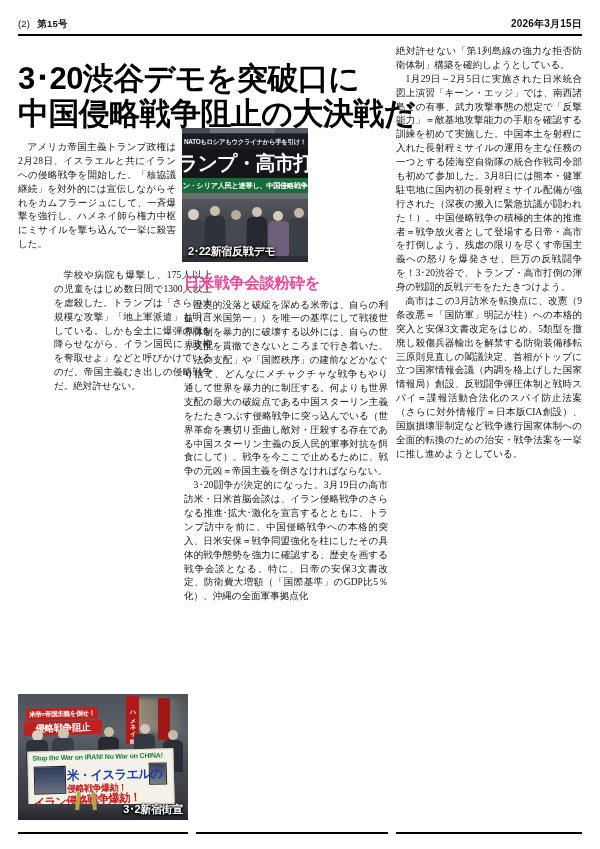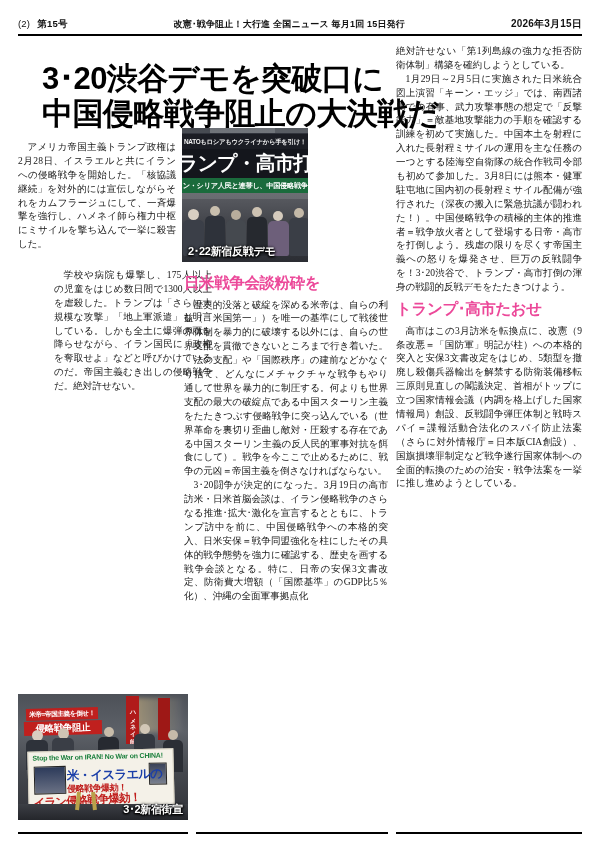--- a/index.html
+++ b/index.html
@@ -56,21 +56,20 @@
     position: absolute;
     left: 18px;
     top: 40px;
     width: 375px;
     font-family: "Liberation Sans", "DejaVu Sans", sans-serif;
     font-weight: bold;
     font-size: 31px;
     line-height: 1.14;
     letter-spacing: -0.6px;
     color: #000;
-    margin-left: 24px;
   }
   .headline-line { display: block; white-space: nowrap; }
 
   
   .col {
     position: absolute;
     font-size: 9.55px;
     line-height: 1.455;
     text-align: justify;
     text-justify: inter-character;
@@ -241,21 +240,20 @@
 </head>
 <body>
 
 <div class="page">
 
   <div class="masthead">
     <div class="masthead-left">
       <span class="masthead-issue-paren">(2)</span>
       <span>第15号</span>
     </div>
-    <div class="masthead-center">改憲･戦争阻止！大行進 全国ニュース 毎月1回 15日発行</div>
     <div class="masthead-right">2026年3月15日</div>
   </div>
   <div class="masthead-rule"></div>
 
   <h1 class="headline">
     <span class="headline-line">3･20渋谷デモを突破口に</span>
     <span class="headline-line">中国侵略戦争阻止の大決戦だ</span>
   </h1>
 
   <div class="col" id="col1">
@@ -301,21 +299,20 @@
 
   <div class="col" id="col3">
     <h2 class="subhead">日米戦争会談粉砕を</h2>
     <p>歴史的没落と破綻を深める米帝は、自らの利益（「米国第一」）を唯一の基準にして戦後世界体制を暴力的に破壊する以外には、自らの世界支配を貫徹できないところまで行き着いた。「法の支配」や「国際秩序」の建前などかなぐり捨て、どんなにメチャクチャな戦争もやり通して世界を暴力的に制圧する。何よりも世界支配の最大の破綻点である中国スターリン主義をたたきつぶす侵略戦争に突っ込んでいる（世界革命を裏切り歪曲し敵対・圧殺する存在である中国スターリン主義の反人民的軍事対抗を餌食にして）。戦争を今ここで止めるために、戦争の元凶＝帝国主義を倒さなければならない。</p>
     <p>3･20闘争が決定的になった。3月19日の高市訪米・日米首脳会談は、イラン侵略戦争のさらなる推進･拡大･激化を宣言するとともに、トランプ訪中を前に、中国侵略戦争への本格的突入、日米安保＝戦争同盟強化を柱にしたその具体的戦争態勢を強力に確認する、歴史を画する戦争会談となる。特に、日帝の安保3文書改定、防衛費大増額（「国際基準」のGDP比5％化）、沖縄の全面軍事拠点化</p>
   </div>
 
   <div class="col" id="col4">
     <p class="noindent">絶対許せない「第1列島線の強力な拒否防衛体制」構築を確約しようとしている。</p>
     <p>1月29日～2月5日に実施された日米統合図上演習「キーン・エッジ」では、南西諸島での有事、武力攻撃事態の想定で「反撃能力」＝敵基地攻撃能力の手順を確認する訓練を初めて実施した。中国本土を射程に入れた長射程ミサイルの運用を主な任務の一つとする陸海空自衛隊の統合作戦司令部も初めて参加した。3月8日には熊本・健軍駐屯地に国内初の長射程ミサイル配備が強行された（深夜の搬入に緊急抗議が闘われた！）。中国侵略戦争の積極的主体的推進者＝戦争放火者として登場する日帝・高市を打倒しよう。残虐の限りを尽くす帝国主義への怒りを爆発させ、巨万の反戦闘争を！3･20渋谷で、トランプ・高市打倒の渾身の戦闘的反戦デモをたたきつけよう。</p>
-    <h2 class="subhead">トランプ･高市たおせ</h2>
     <p>高市はこの3月訪米を転換点に、改憲（9条改悪＝「国防軍」明記が柱）への本格的突入と安保3文書改定をはじめ、5類型を撤廃し殺傷兵器輸出を解禁する防衛装備移転三原則見直しの閣議決定、首相がトップに立つ国家情報会議（内調を格上げした国家情報局）創設、反戦闘争弾圧体制と戦時スパイ＝諜報活動合法化のスパイ防止法案（さらに対外情報庁＝日本版CIA創設）、国旗損壊罪制定など戦争遂行国家体制への全面的転換のための治安・戦争法案を一挙に推し進めようとしている。</p>
   </div>
 
   <div class="photo" id="photo-bot">
     <div class="ph2-bg"></div>
     <div class="ph2-lights"></div>
 
     <div class="ph2-redbanner" style="left:108px; top:2px; width:13px; height:48px; writing-mode:vertical-rl; font-size:6px; background:#b01b1a;">
       <span>ハメネイ師</span>
     </div>

